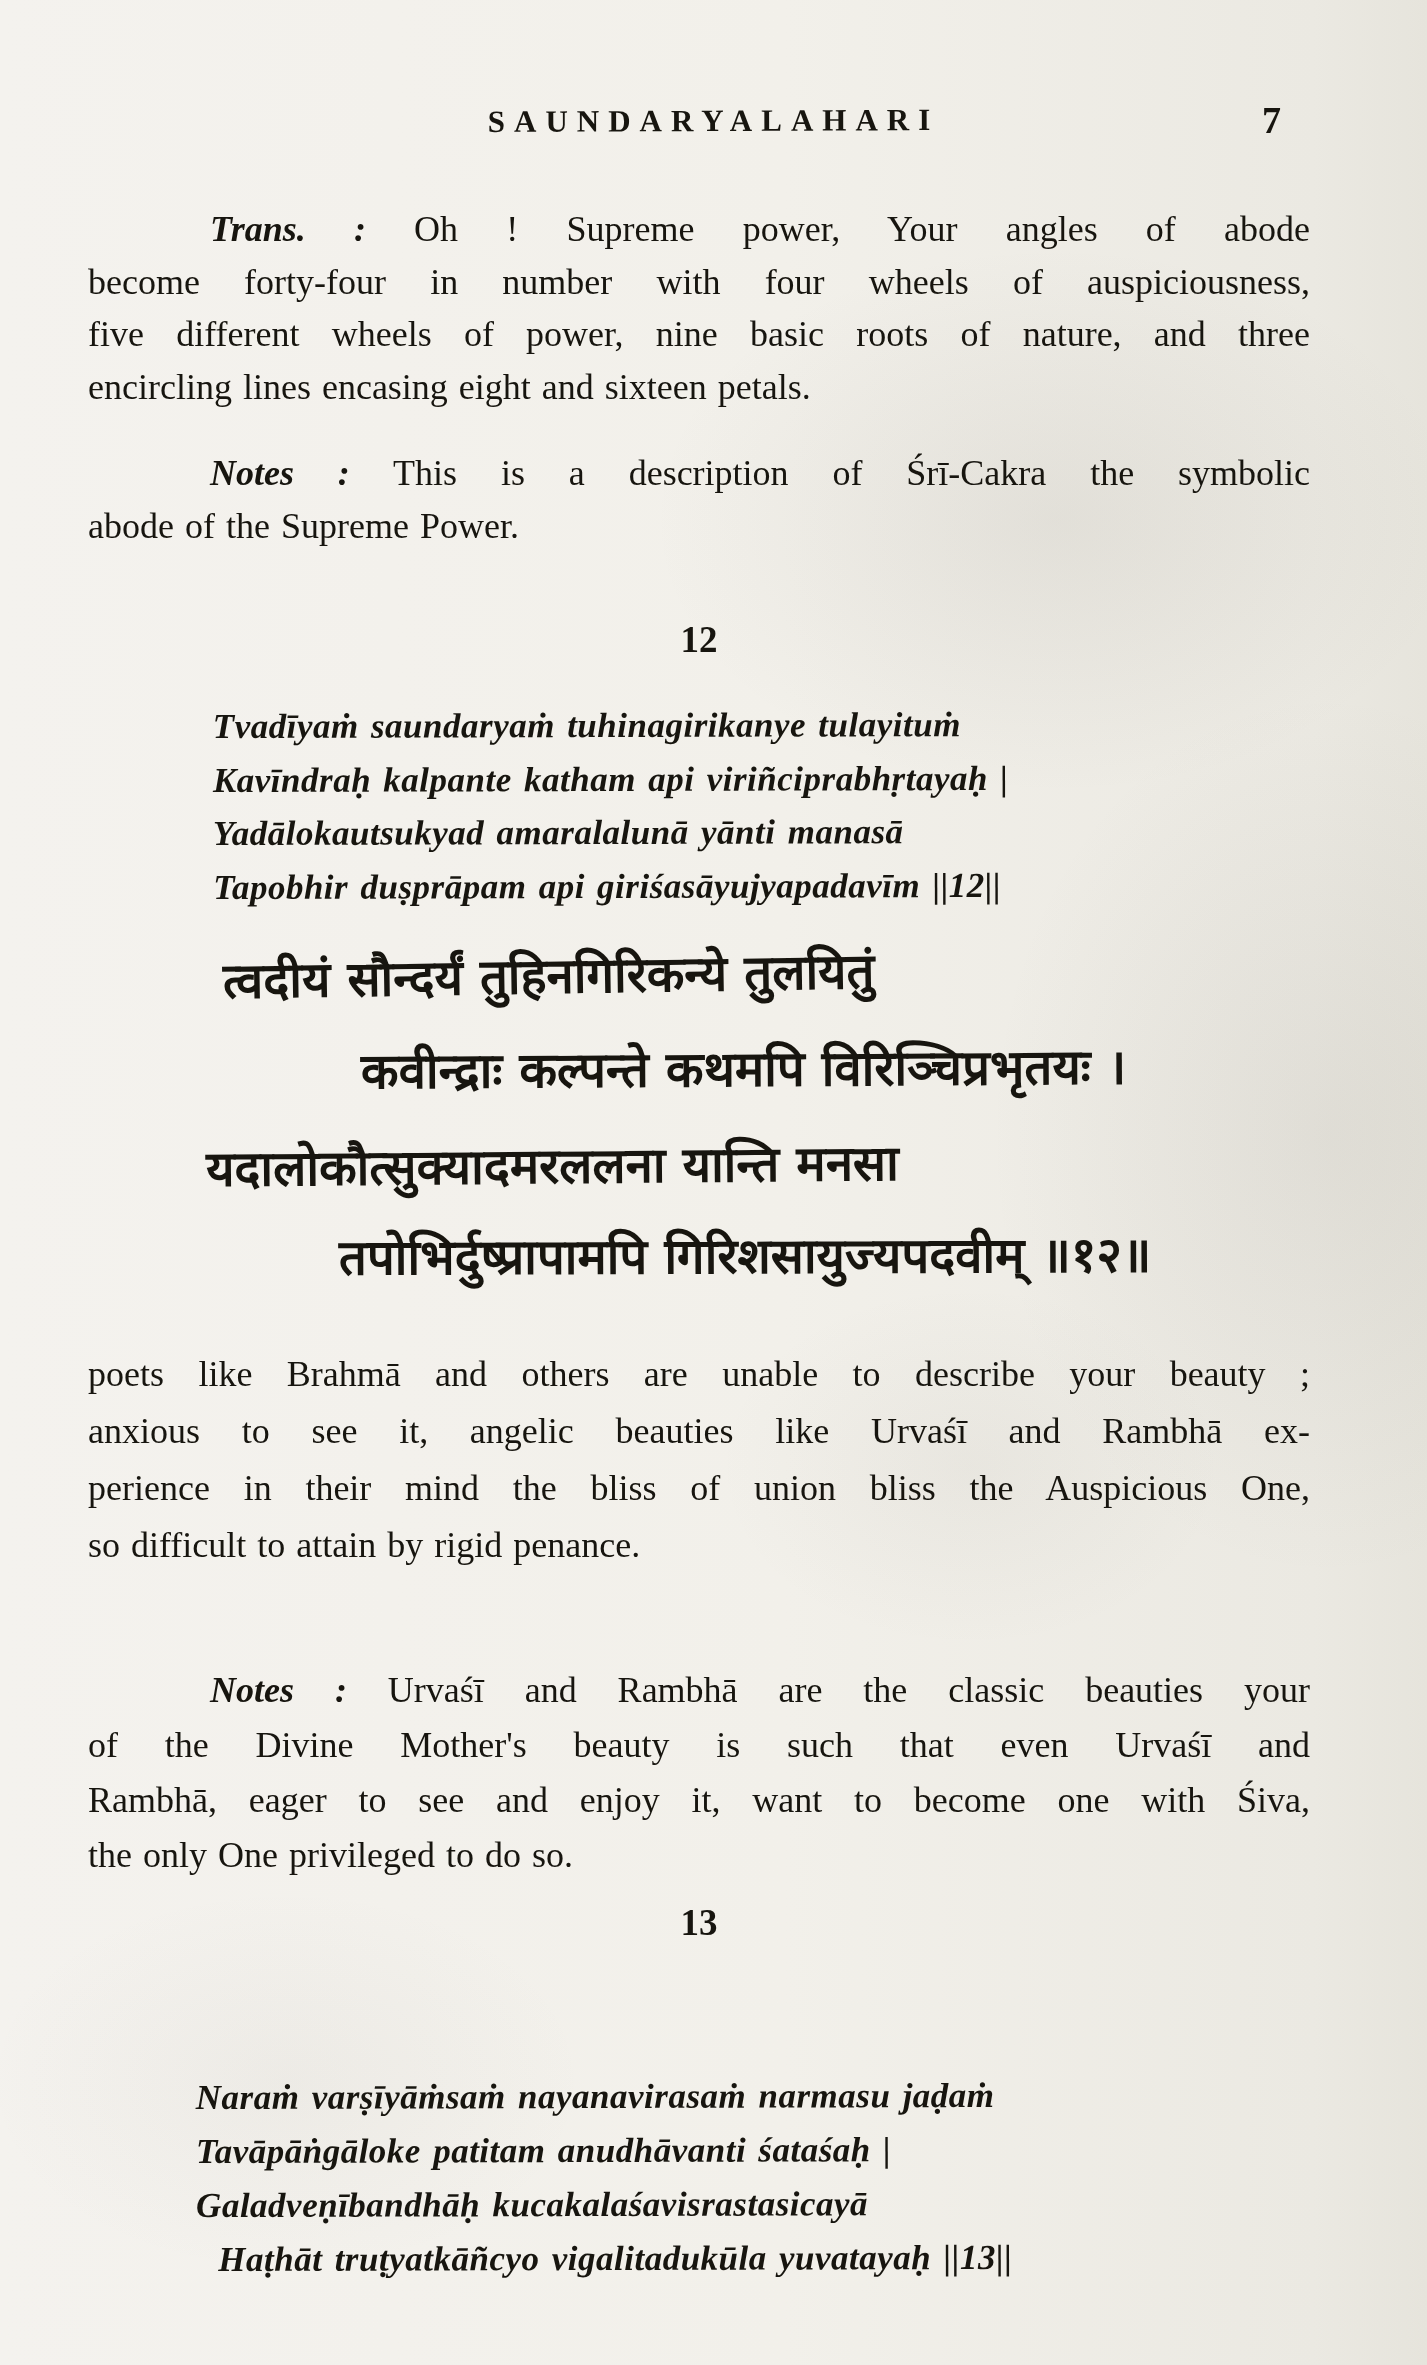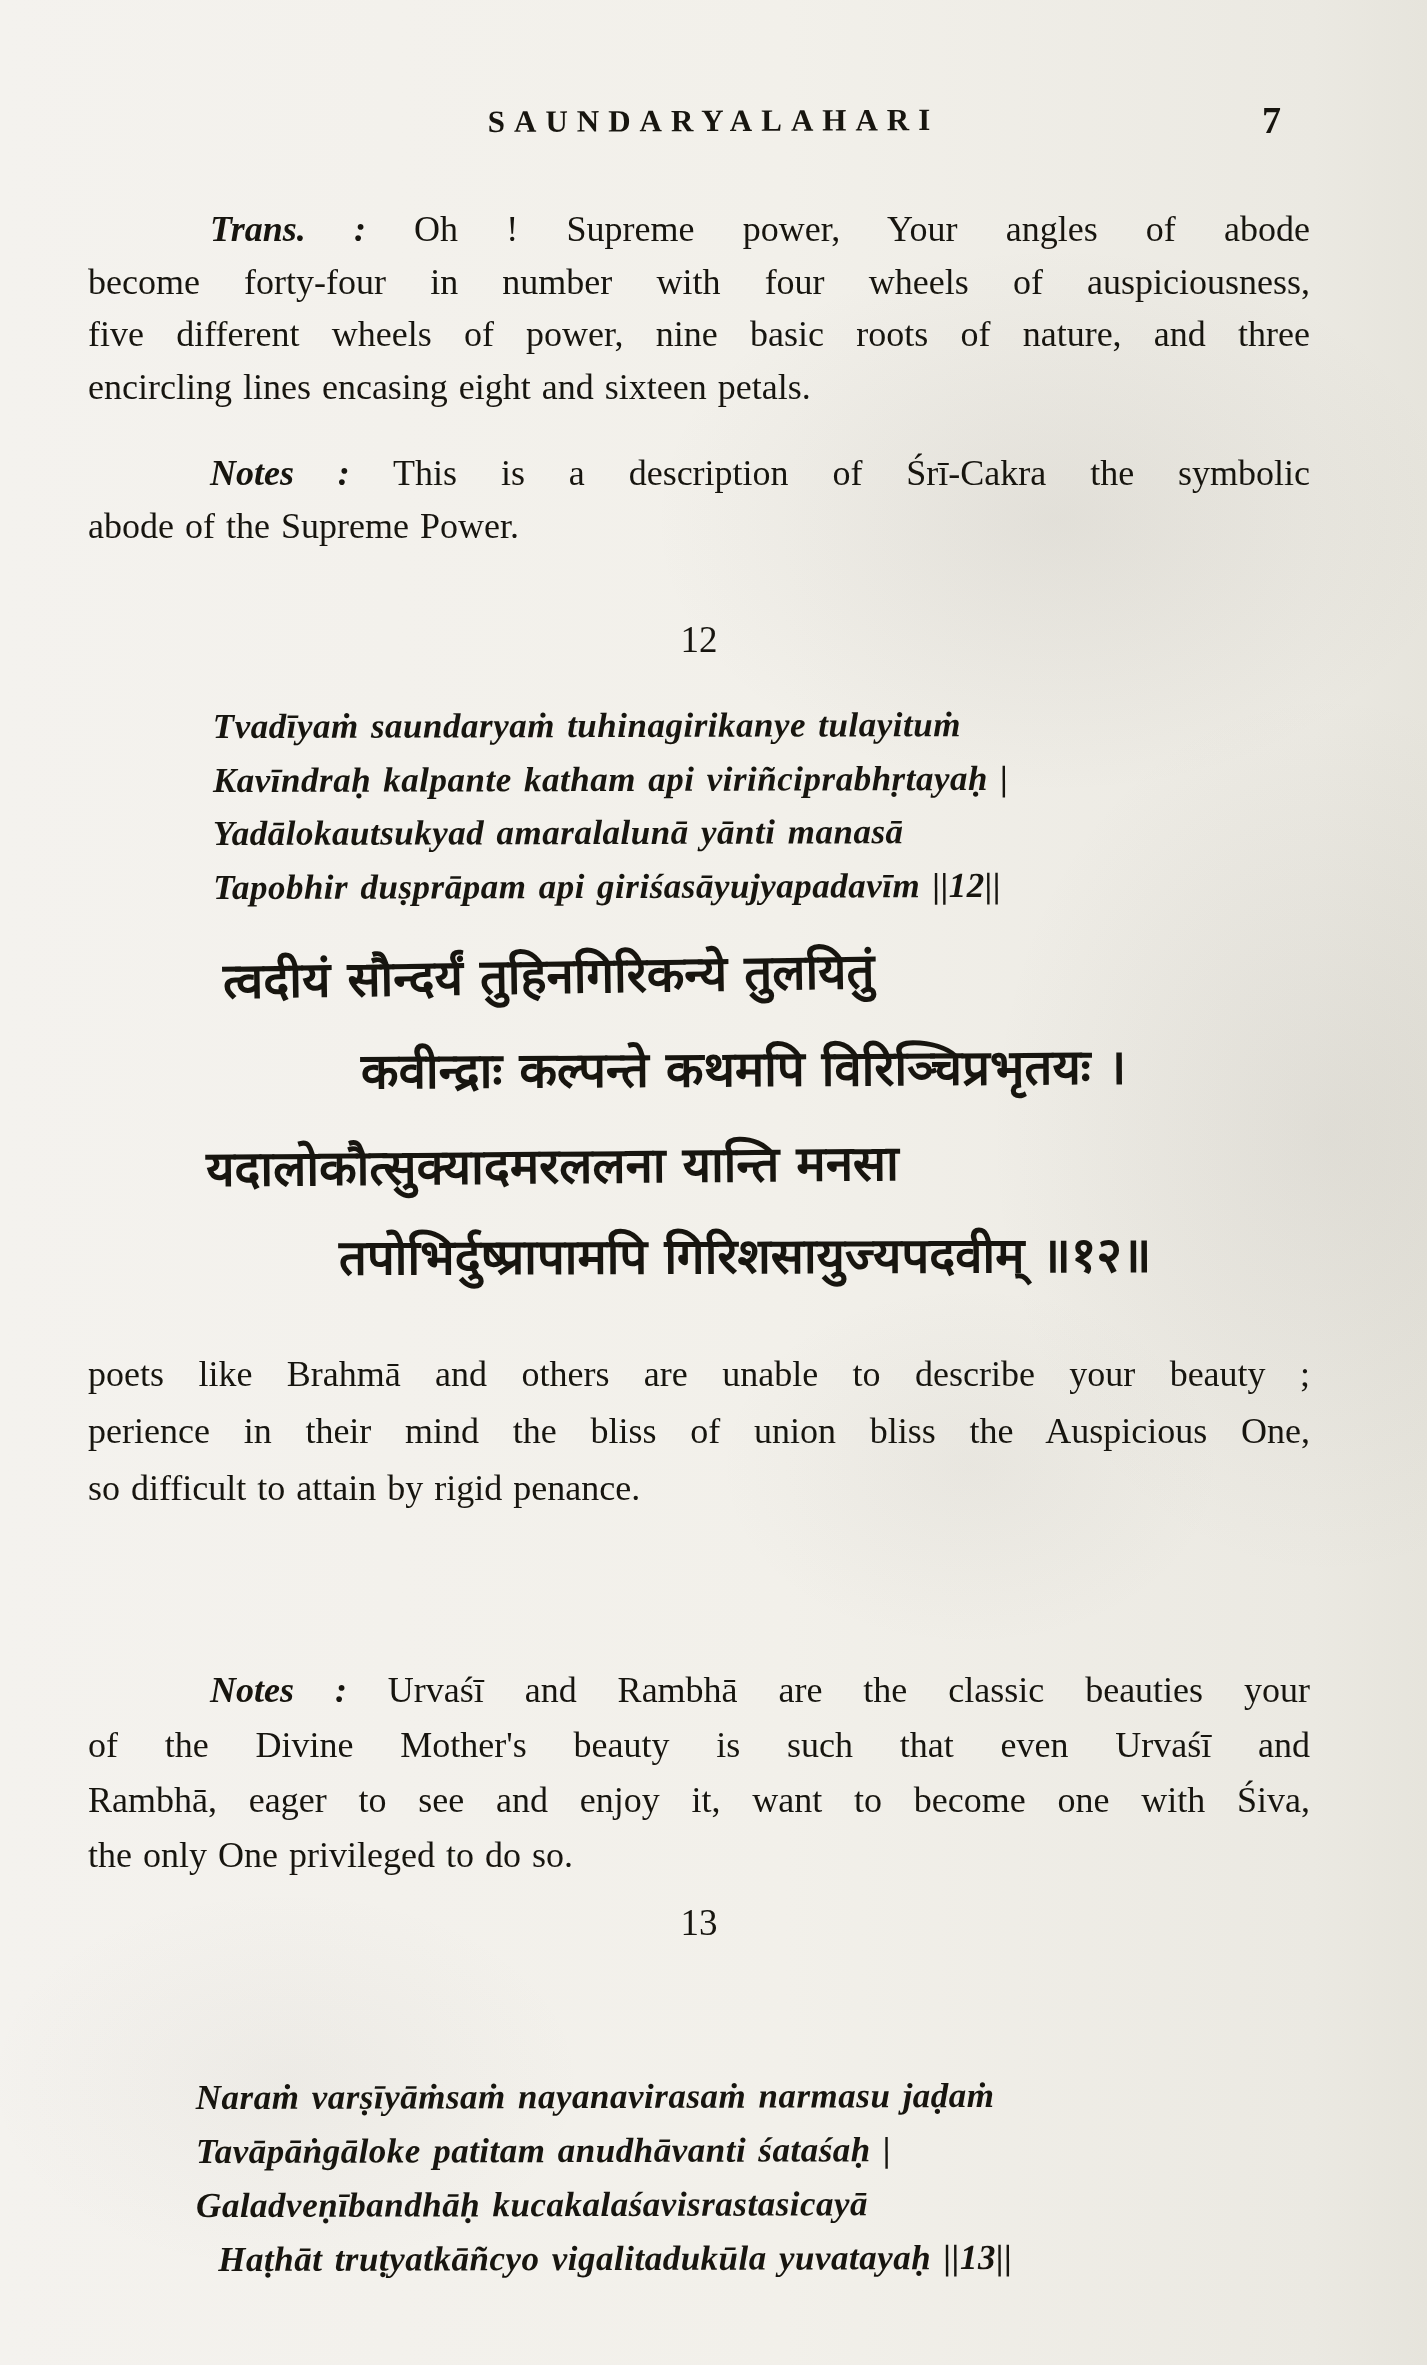--- a/index.html
+++ b/index.html
@@ -33,21 +33,21 @@
     font-size:36px;line-height:52.5px;
     word-spacing:2px;
   }
   .ln{text-align:justify;text-align-last:justify;}
   .ln.end{text-align:left;text-align-last:auto;}
   .ln.first{padding-left:122px;}
   .lbl{font-style:italic;font-weight:bold;}
   
   .secnum{
     position:absolute;left:88px;width:1222px;
-    text-align:center;font-size:37px;font-weight:normal;
+    text-align:center;font-size:37px;font-weight:bold;
   }
   
   .translit{
     position:absolute;
     font-size:35px;line-height:53.5px;
     font-style:italic;font-weight:bold;
     letter-spacing:0.5px;word-spacing:3px;
     transform:rotate(-0.15deg);
   }
   .translit.v12{left:213px;top:699px;}
@@ -101,20 +101,21 @@
     <div class="tln">Tapobhir duṣprāpam api giriśasāyujyapadavīm ||12||</div>
   </div>
 
   <div class="dv dv1">त्वदीयं सौन्दर्यं तुहिनगिरिकन्ये तुलयितुं</div>
   <div class="dv dv2">कवीन्द्राः कल्पन्ते कथमपि विरिञ्चिप्रभृतयः ।</div>
   <div class="dv dv3">यदालोकौत्सुक्यादमरललना यान्ति मनसा</div>
   <div class="dv dv4">तपोभिर्दुष्प्रापामपि गिरिशसायुज्यपदवीम् ॥१२॥</div>
 
   <div class="para p-v12-trans">
     <div class="ln">poets like Brahmā and others are unable to describe your beauty ;</div>
+    <div class="ln">anxious to see it, angelic beauties like Urvaśī and Rambhā ex-</div>
     <div class="ln">perience in their mind the bliss of union bliss the Auspicious One,</div>
     <div class="ln end">so difficult to attain by rigid penance.</div>
   </div>
 
   <div class="para p-v12-notes">
     <div class="ln first"><span class="lbl">Notes :</span> <span>Urvaśī and Rambhā are the classic beauties your</span></div>
     <div class="ln">of the Divine Mother's beauty is such that even Urvaśī and</div>
     <div class="ln">Rambhā, eager to see and enjoy it, want to become one with Śiva,</div>
     <div class="ln end">the only One privileged to do so.</div>
   </div>

